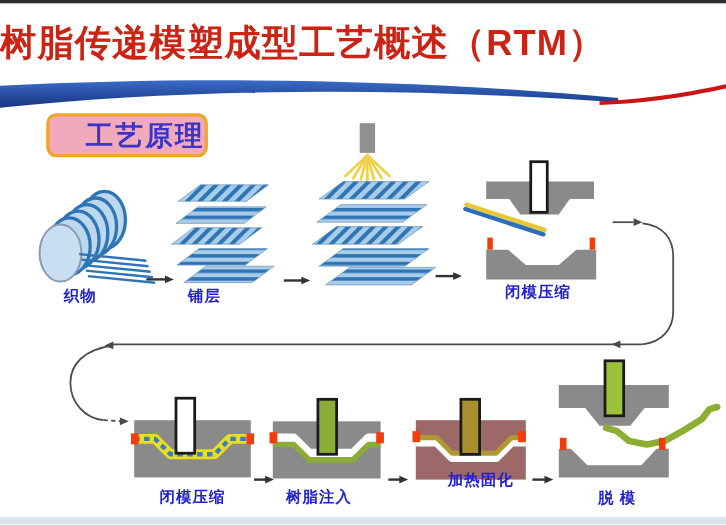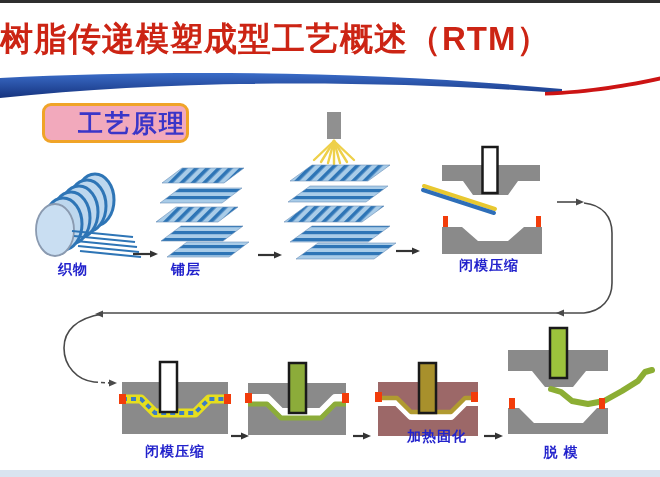--- a/index.html
+++ b/index.html
@@ -196,17 +196,18 @@
       <path fill="#8a8a8a" d="M508,408 L519,408 L534,423 L583,423 L597,408 L608,408 L608,434 L508,434 Z"></path>
       <rect x="509" y="398" width="6" height="11" fill="#f23c0a"></rect>
       <rect x="599" y="398" width="6" height="11" fill="#f23c0a"></rect>
     </g>
   </svg>
 
   <div class="step-label" style="left:73px;top:261px">织物</div>
   <div class="step-label" style="left:186px;top:261px">铺层</div>
   <div class="step-label" style="left:489px;top:257px">闭模压缩</div>
   <div class="step-label" style="left:175px;top:443px">闭模压缩</div>
+  <div class="step-label" style="left:290px;top:443px">树脂注入</div>
   <div class="step-label" style="left:437px;top:428px">加热固化</div>
   <div class="step-label" style="left:561px;top:444px">脱 模</div>
 
   <div id="bottomstrip"></div>
 </div>
 
 </body></html>

